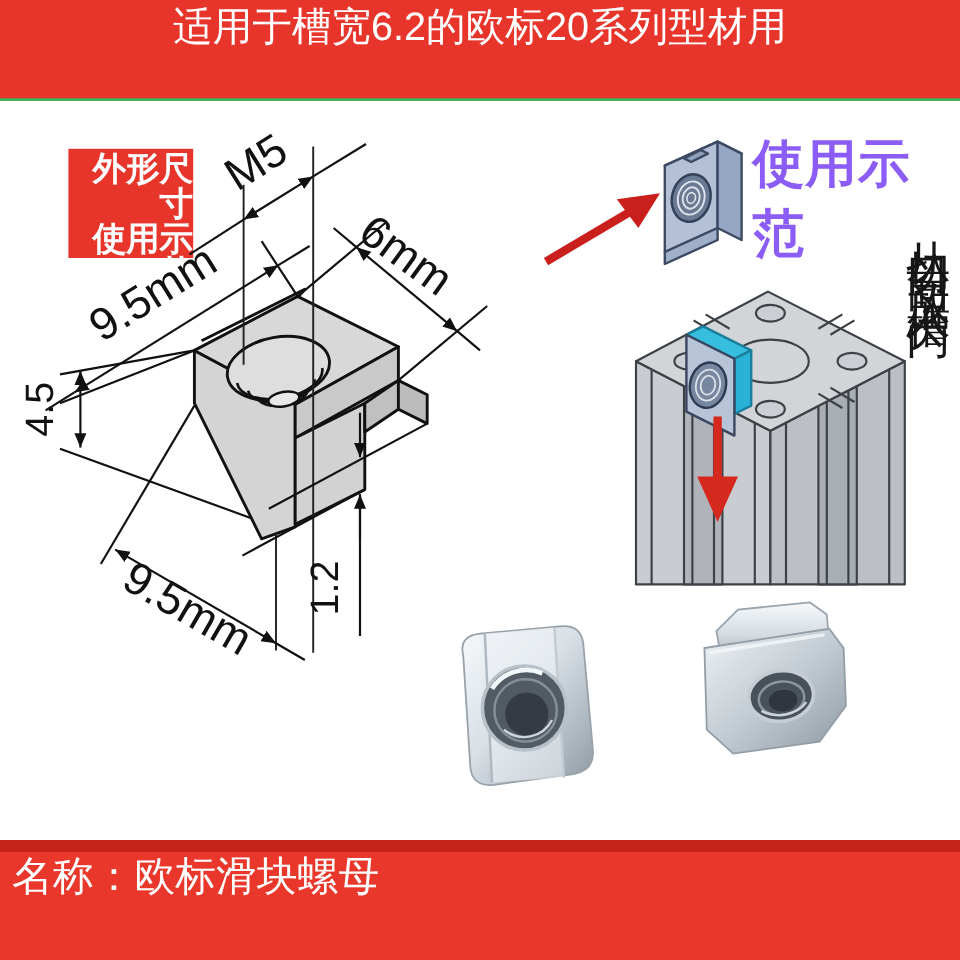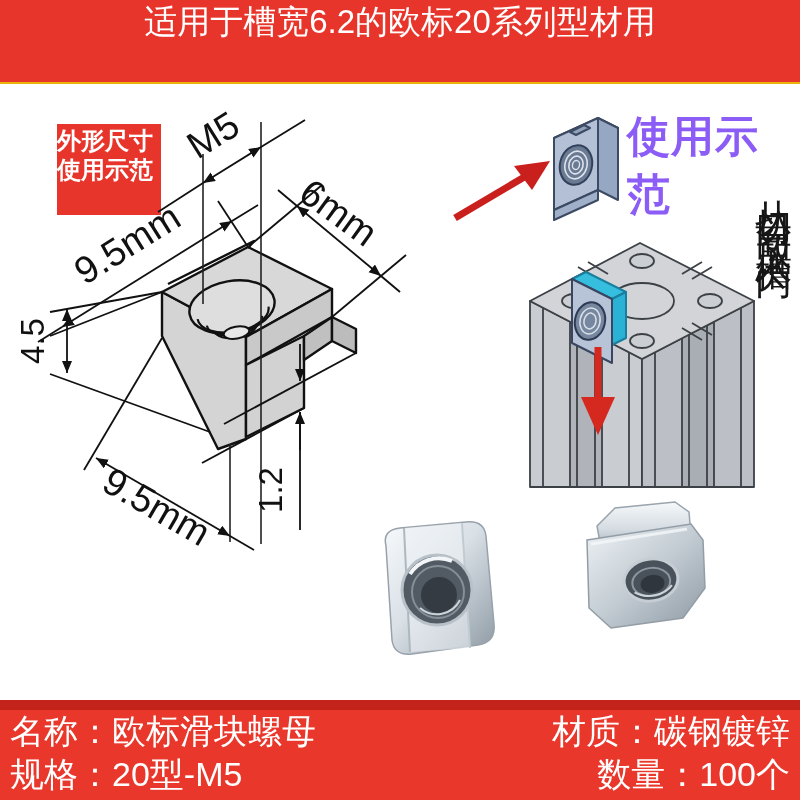--- a/index.html
+++ b/index.html
@@ -1,24 +1,24 @@
 <!DOCTYPE html>
 <html><head>
 <meta charset="utf-8">
 <style>
   html,body{margin:0;padding:0;background:#fff;}
   .stage{position:relative;width:800px;height:800px;background:#fff;overflow:hidden;
          font-family:"Liberation Sans","DejaVu Sans",sans-serif;}
   
   .banner-top{position:absolute;left:0;top:0;width:800px;height:84px;background:#e8352b;
               color:#fff;text-align:center;font-size:33px;line-height:40px;padding-top:2px;
-              box-sizing:border-box;border-bottom:2px solid #eab308;}
+              box-sizing:border-box;border-bottom:2px solid #22c55e;}
   
   .measure-note{position:absolute;left:57px;top:124px;width:104px;height:91px;background:#e8352b;
-                color:#fff;font-size:24px;font-weight:bold;line-height:29px;text-align:left;
+                color:#fff;font-size:28px;font-weight:bold;line-height:29px;text-align:right;
                 padding-top:2px;box-sizing:border-box;}
   
   .tech-drawing{position:absolute;left:10px;top:92px;}
   .dim-label{font-size:38px;fill:#111;}
   .dim-label-small{font-size:33px;fill:#111;}
   
   .usage-title{position:absolute;left:627px;top:108px;width:170px;color:#8b5cf6;
                font-size:43px;font-weight:bold;letter-spacing:1px;}
   .insert-arrow{position:absolute;left:448px;top:148px;}
   .demo-nut{position:absolute;left:540px;top:102px;}
@@ -232,21 +232,16 @@
       <ellipse cx="88" cy="84" rx="27" ry="21" fill="#49525b" stroke="#c6cdd3" stroke-width="3"></ellipse>
       <ellipse cx="88" cy="86" rx="19" ry="14" fill="none" stroke="#8d969f" stroke-width="2"></ellipse>
       <ellipse cx="89" cy="88" rx="12" ry="9" fill="#2f363d"></ellipse>
       <path d="M70,94 A24,17 0 0 0 108,92" fill="none" stroke="#cdd5da" stroke-width="2"></path>
     </g>
   </svg>
 
   <div class="banner-bottom">
     <div class="banner-row">
       <span>名称：欧标滑块螺母</span>
-      <span>材质：碳钢镀锌</span>
-    </div>
-    <div class="banner-row">
-      <span>规格：20型-M5</span>
-      <span>数量：100个</span>
     </div>
   </div>
 
 </div>
 
 </body></html>

